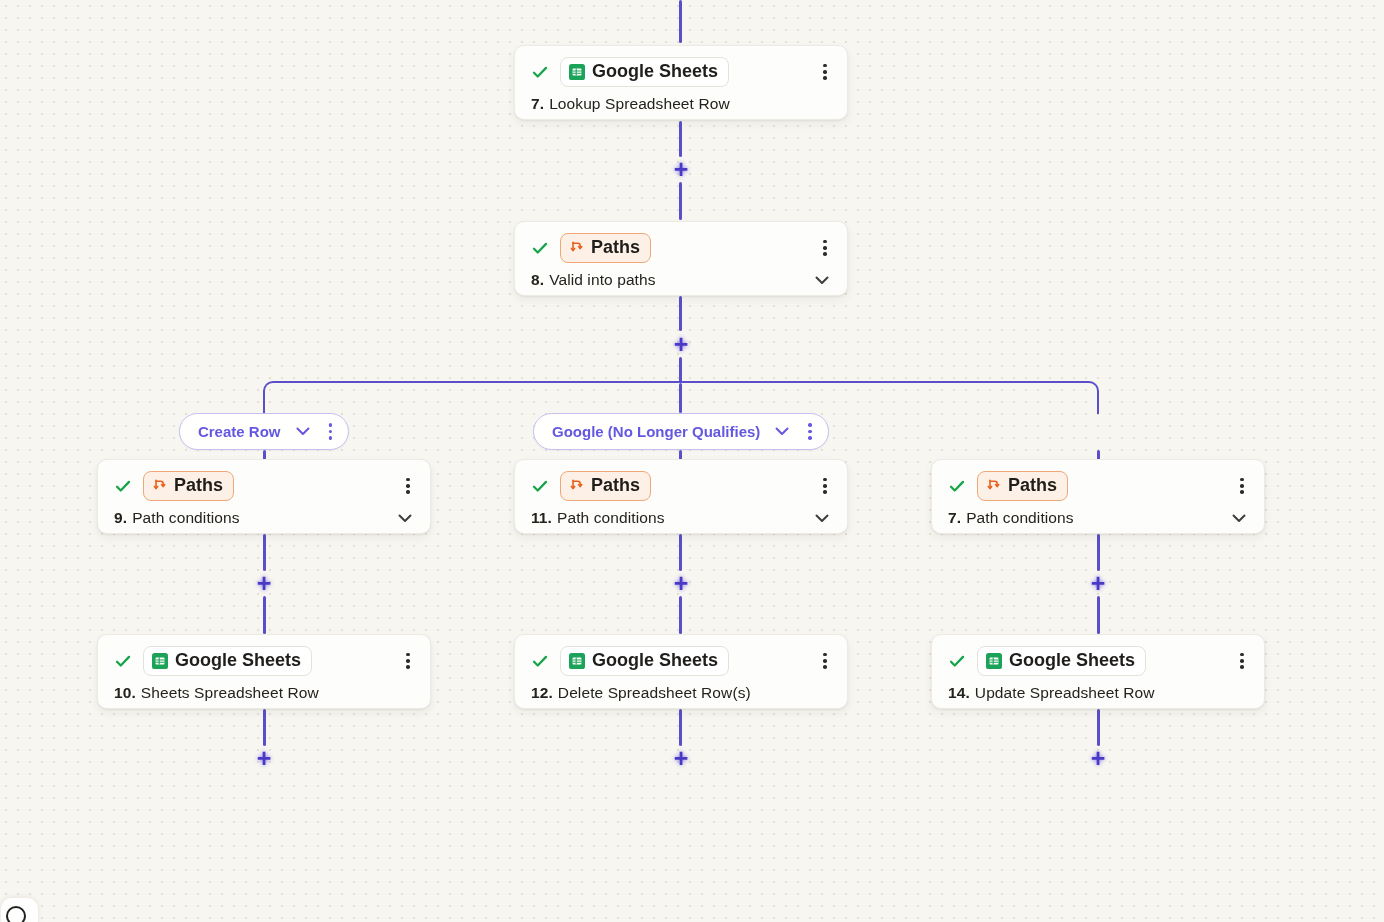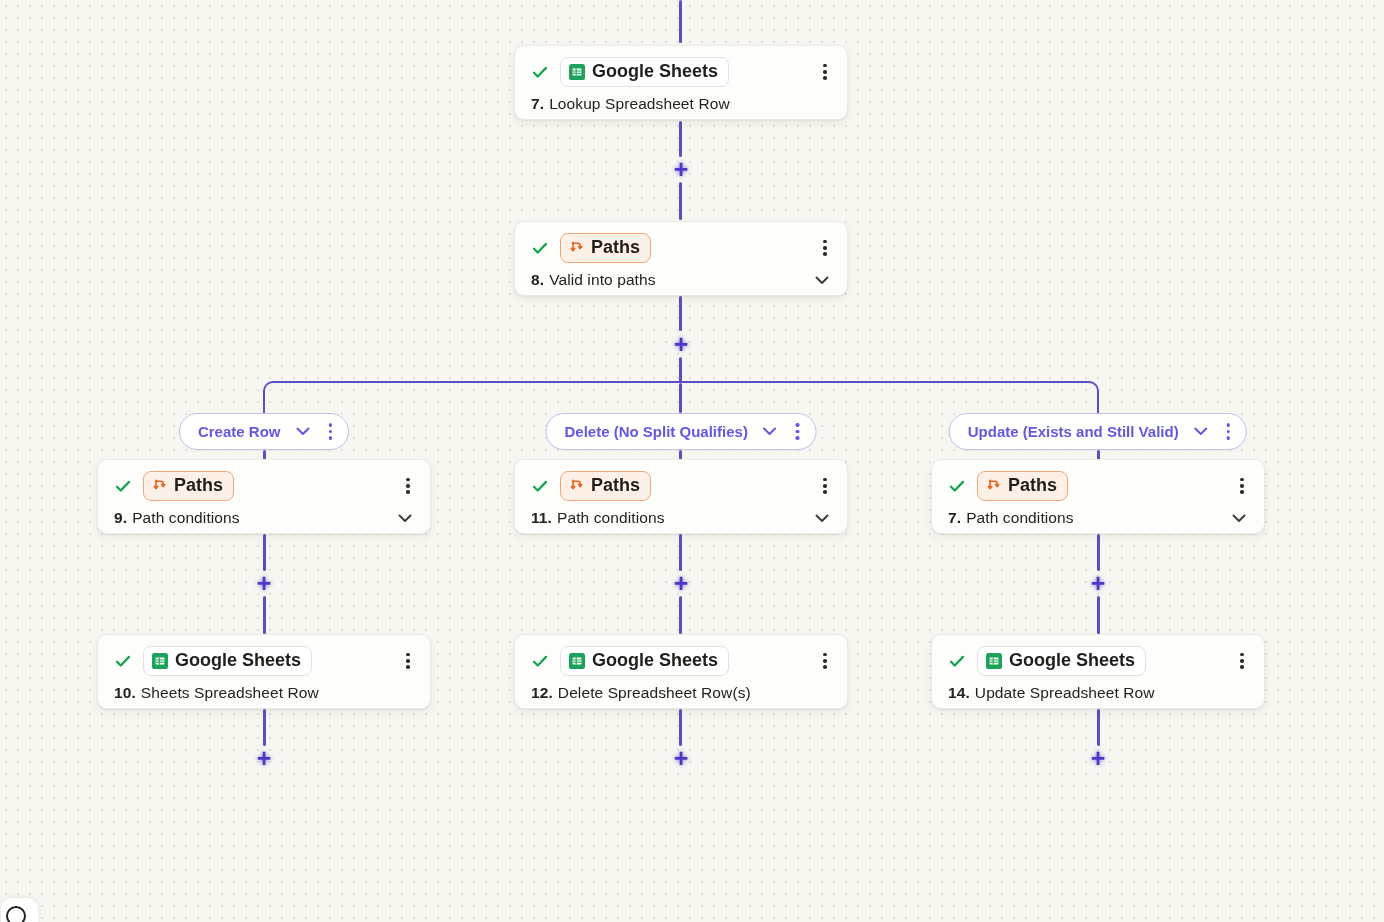--- a/index.html
+++ b/index.html
@@ -189,45 +189,32 @@
           <path d="M1.5 1.5L7 7l5.5-5.5" fill="none" stroke="#6457e0" stroke-width="2" stroke-linecap="round" stroke-linejoin="round"></path>
         </svg>
     </span>
     <span class="kebab">
         <i></i>
         <i></i>
         <i></i>
       </span>
   </div>
   <div class="path-pill" style="left:681px">
-    <span class="plabel">Delete (No Split Qualifies)</span>
+    <span class="plabel">Google (No Longer Qualifies)</span>
     <span class="chev">
       <svg width="14" height="9" viewBox="0 0 14 9">
           <path d="M1.5 1.5L7 7l5.5-5.5" fill="none" stroke="#6457e0" stroke-width="2" stroke-linecap="round" stroke-linejoin="round"></path>
         </svg>
     </span>
     <span class="kebab">
         <i></i>
         <i></i>
         <i></i>
       </span>
   </div>
-  <div class="path-pill" style="left:1098px">
-    <span class="plabel">Update (Exists and Still Valid)</span>
-    <span class="chev">
-      <svg width="14" height="9" viewBox="0 0 14 9">
-          <path d="M1.5 1.5L7 7l5.5-5.5" fill="none" stroke="#6457e0" stroke-width="2" stroke-linecap="round" stroke-linejoin="round"></path>
-        </svg>
-    </span>
-    <span class="kebab">
-        <i></i>
-        <i></i>
-        <i></i>
-      </span>
-  </div>
 
   <div class="node" style="left:97px;top:459px">
     <div class="node-head">
       <span class="check">
         <svg width="18" height="18" viewBox="0 0 24 24">
             <path d="M4 13l5 5L20 6.5" fill="none" stroke="#17a34a" stroke-width="3" stroke-linecap="round" stroke-linejoin="round"></path>
           </svg>
       </span>
       <span class="app-pill paths">
         <svg width="15" height="15" viewBox="0 0 16 16" fill="none" stroke="#e8611c" stroke-width="1.7" stroke-linecap="round" stroke-linejoin="round">

